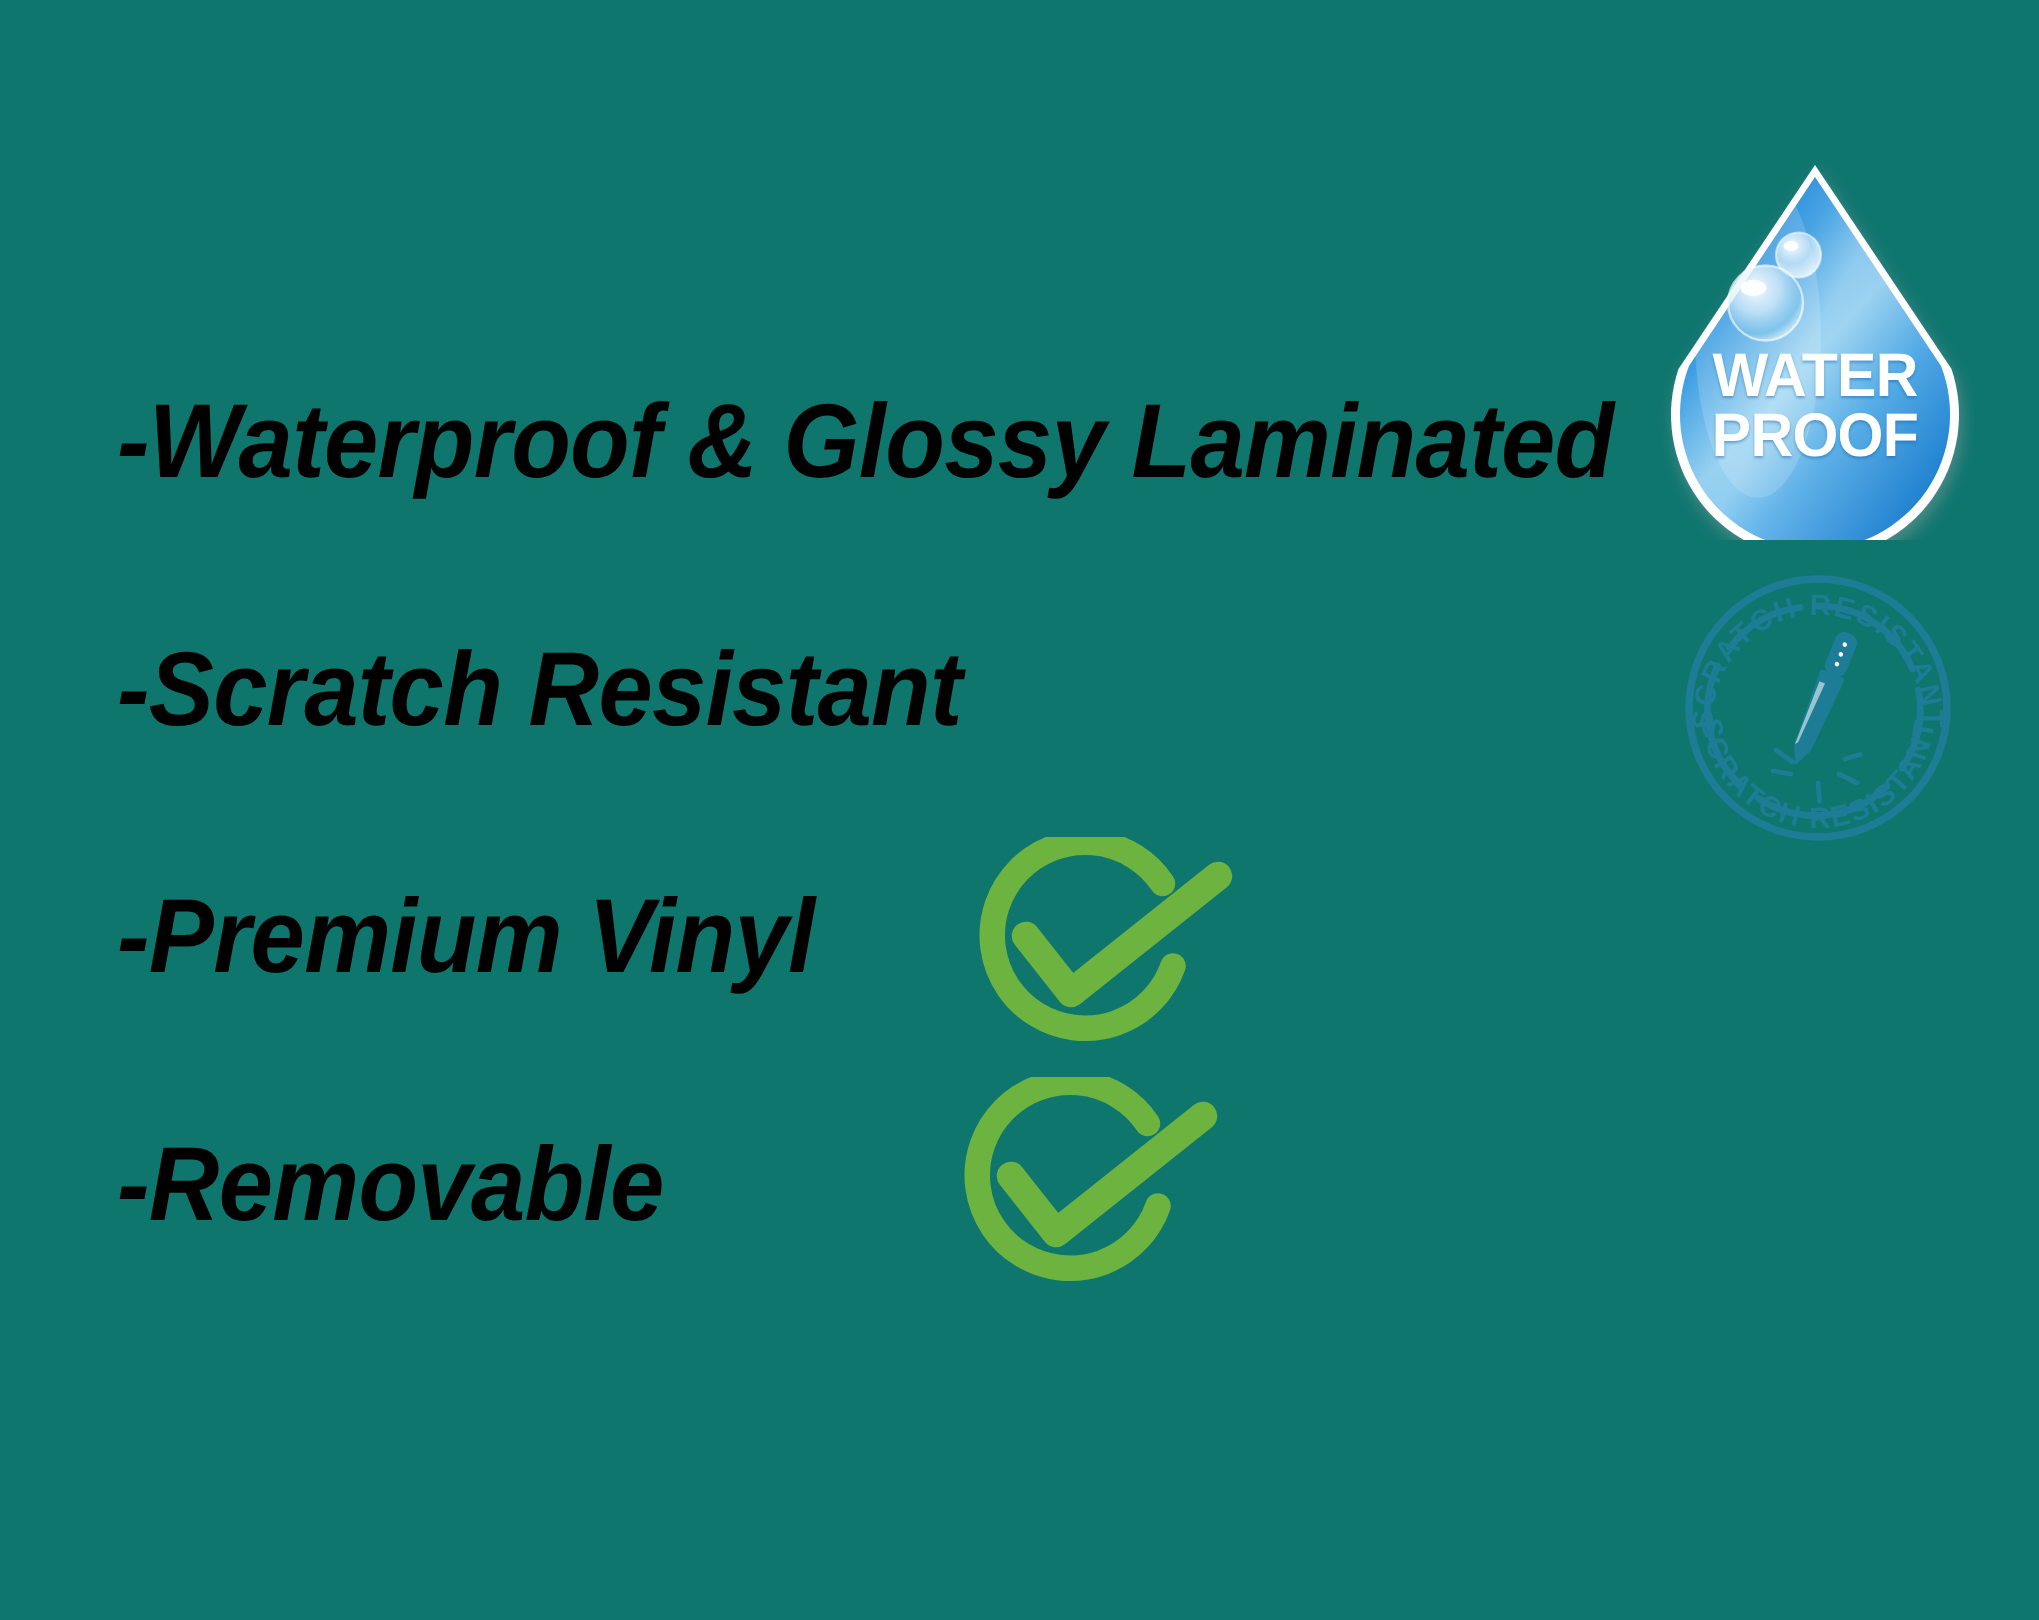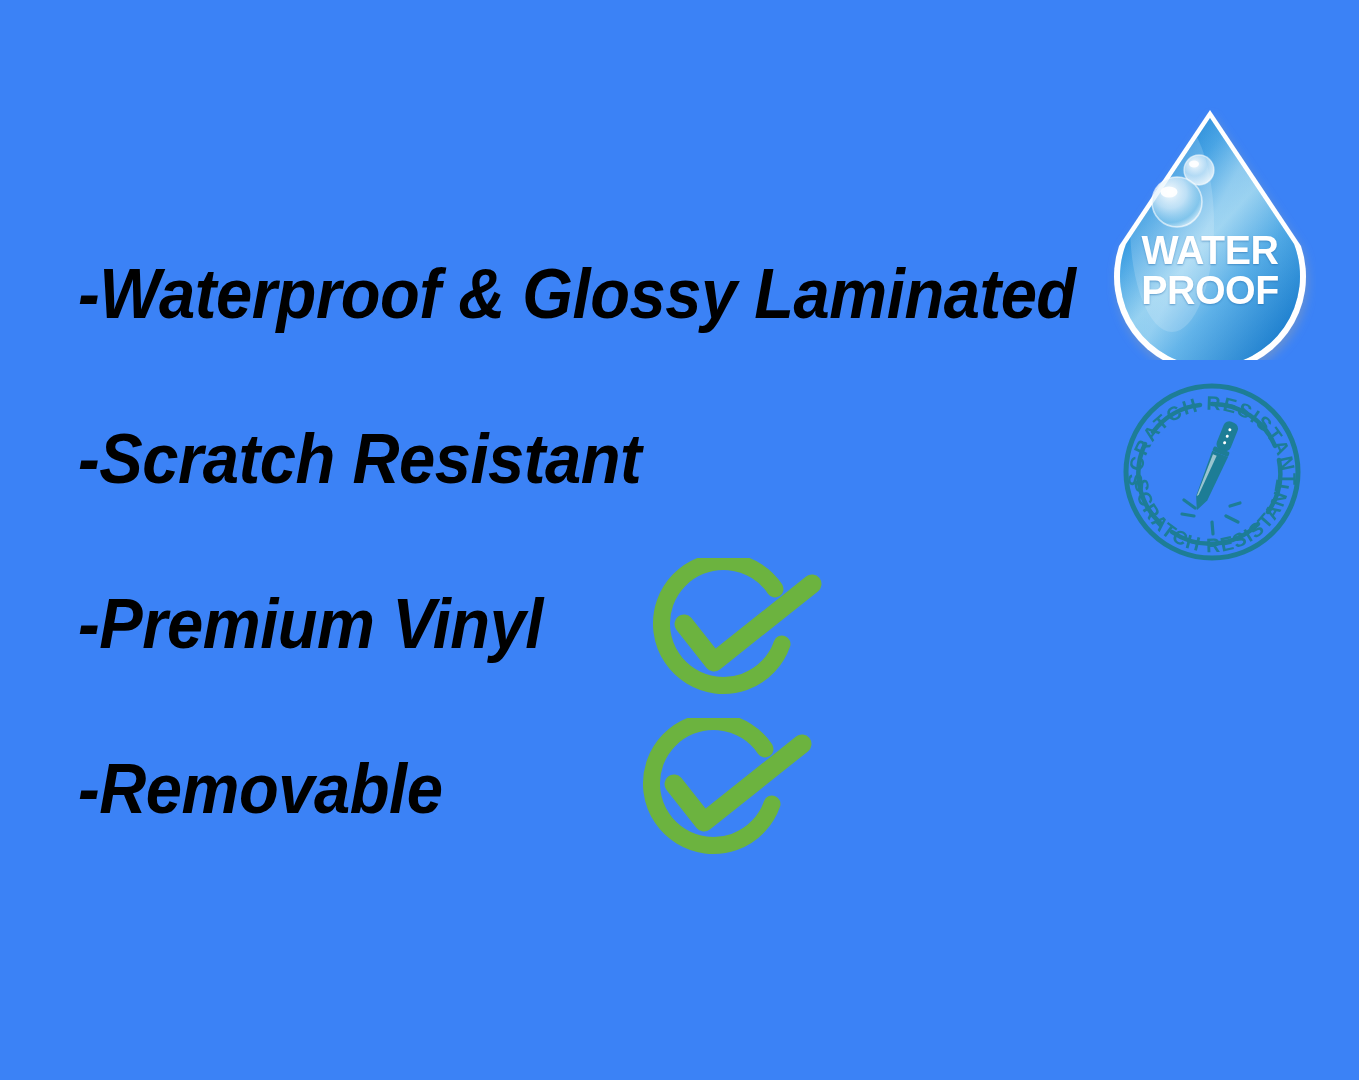--- a/index.html
+++ b/index.html
@@ -12,21 +12,21 @@
     height: 1080px;
     position: relative;
     overflow: hidden;
     font-family: "Liberation Sans", sans-serif;
     -webkit-font-smoothing: antialiased;
   }
 
   .stage {
     position: absolute;
     inset: 0;
-    background: #3b82f6;
+    background: #0f766e;
   }
 
   
   .feature-list {
     position: absolute;
     left: 0;
     top: 0;
     width: 1100px;
     height: 1080px;
   }

